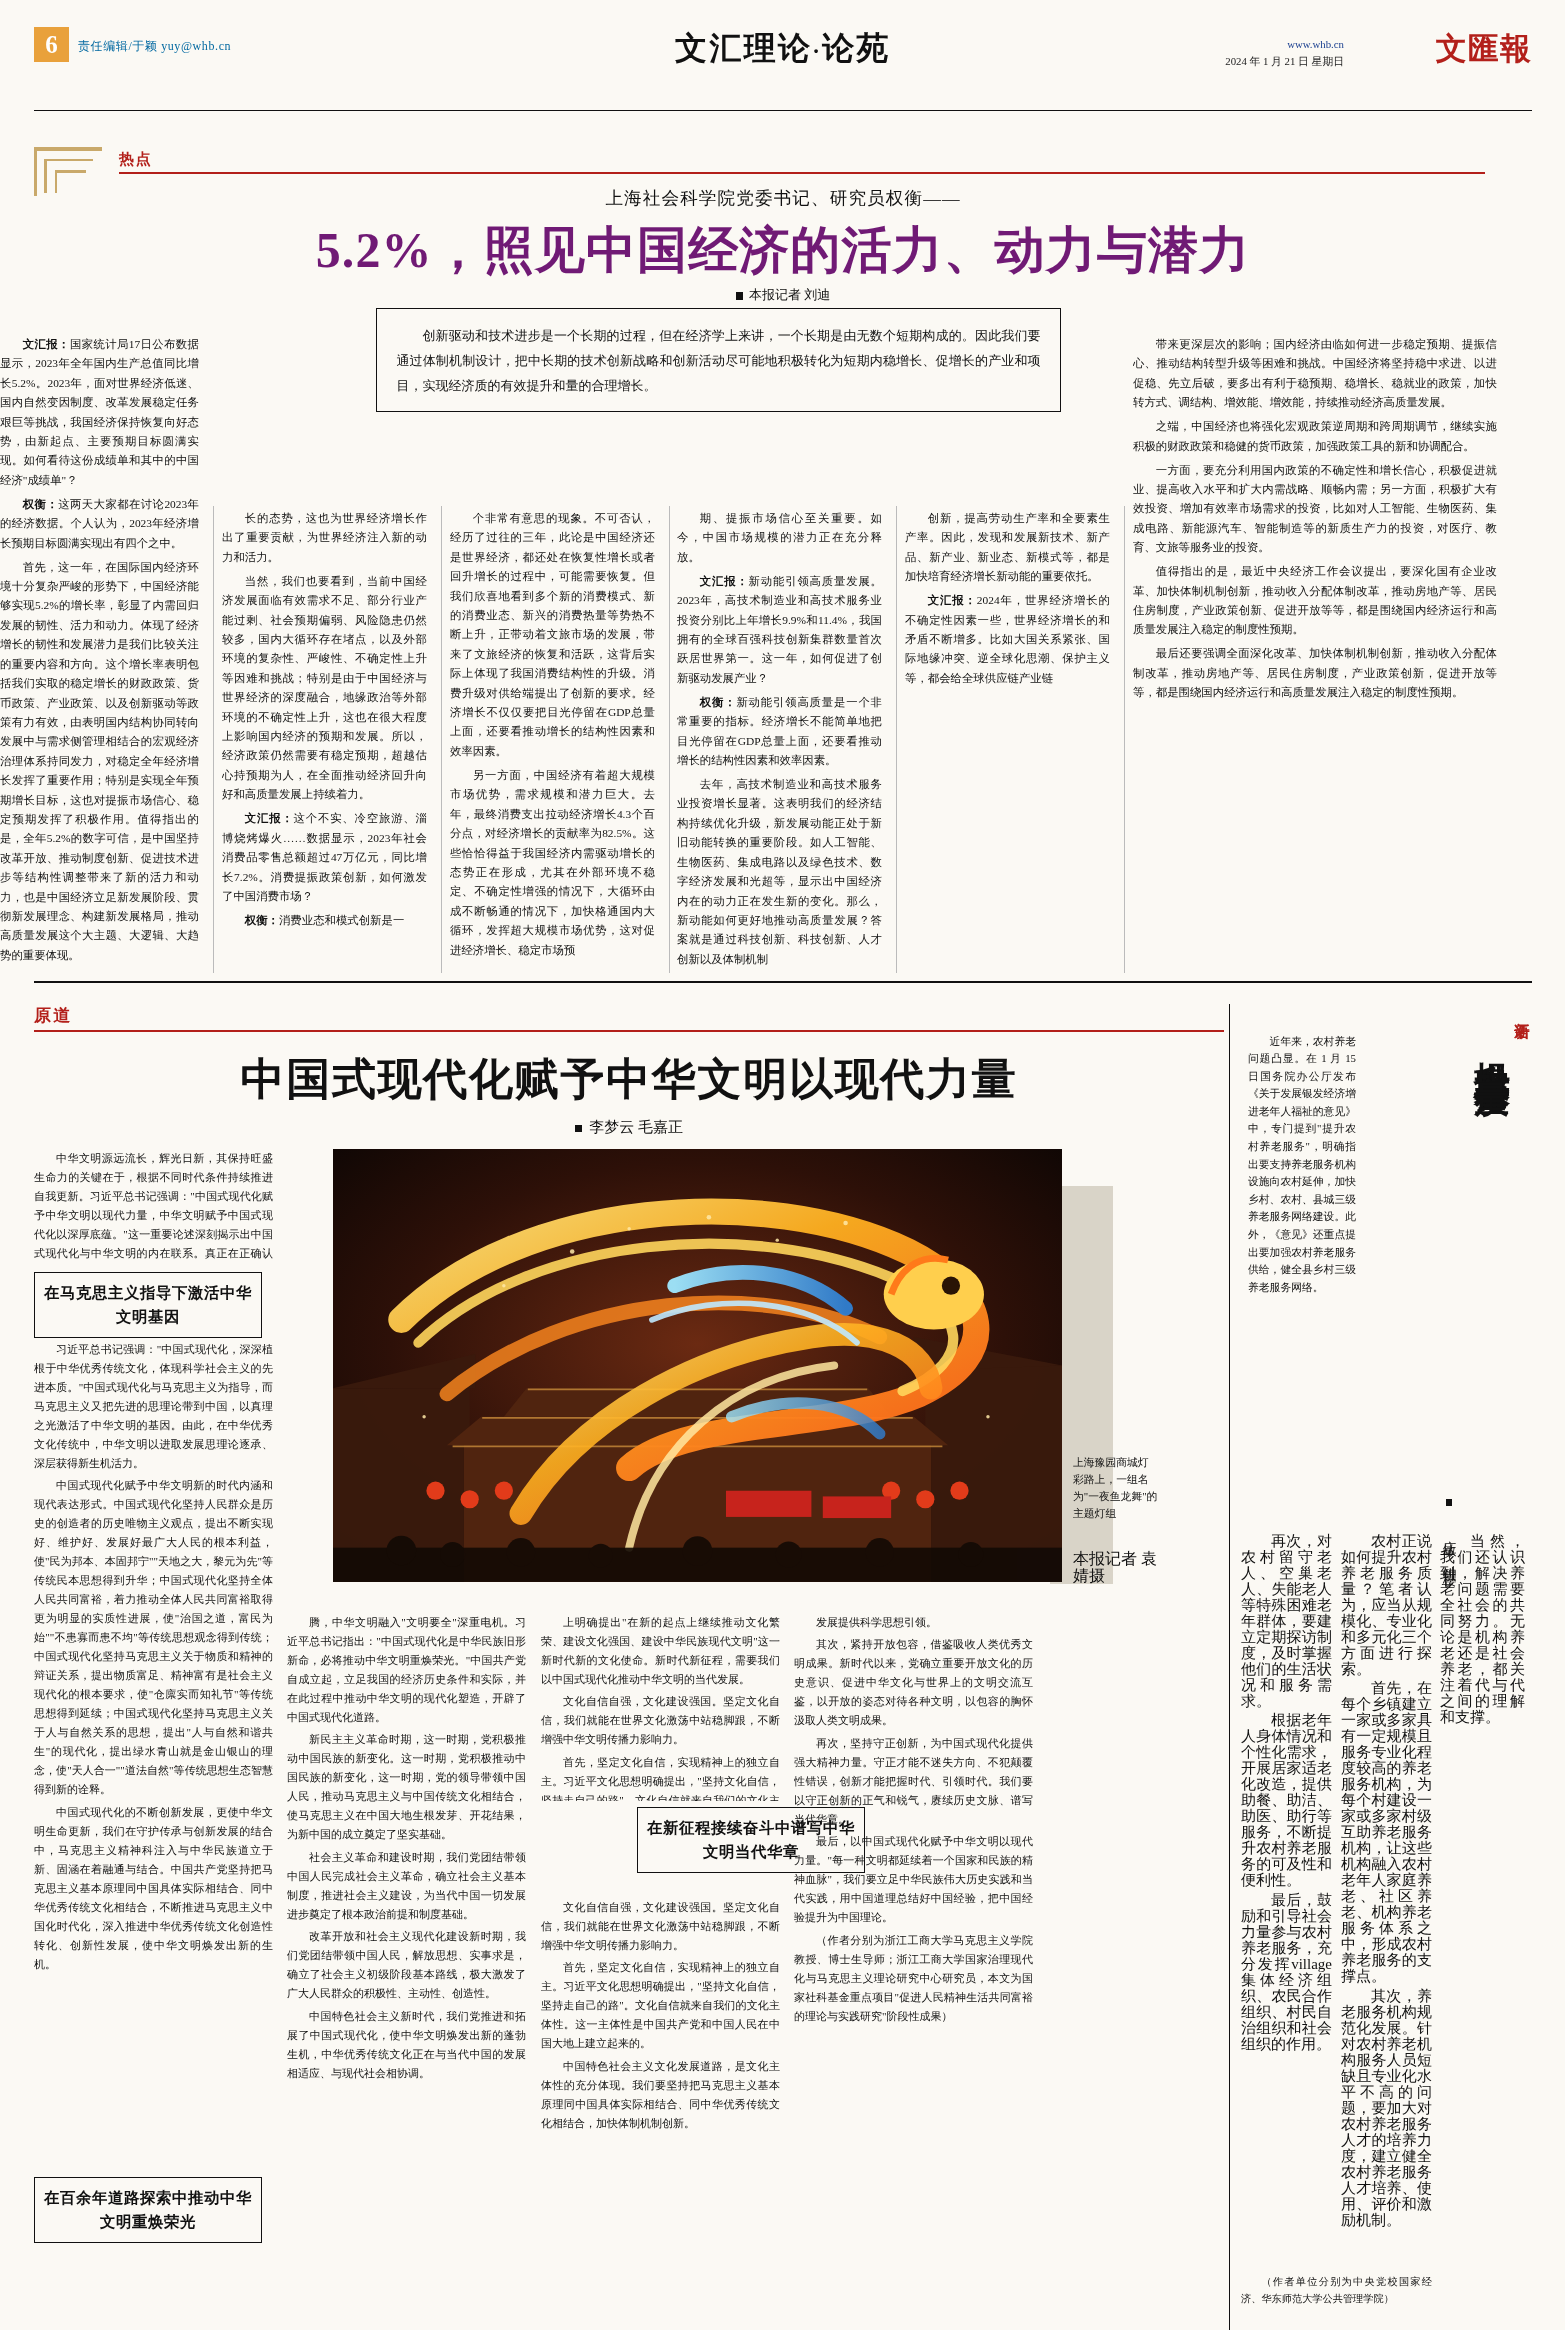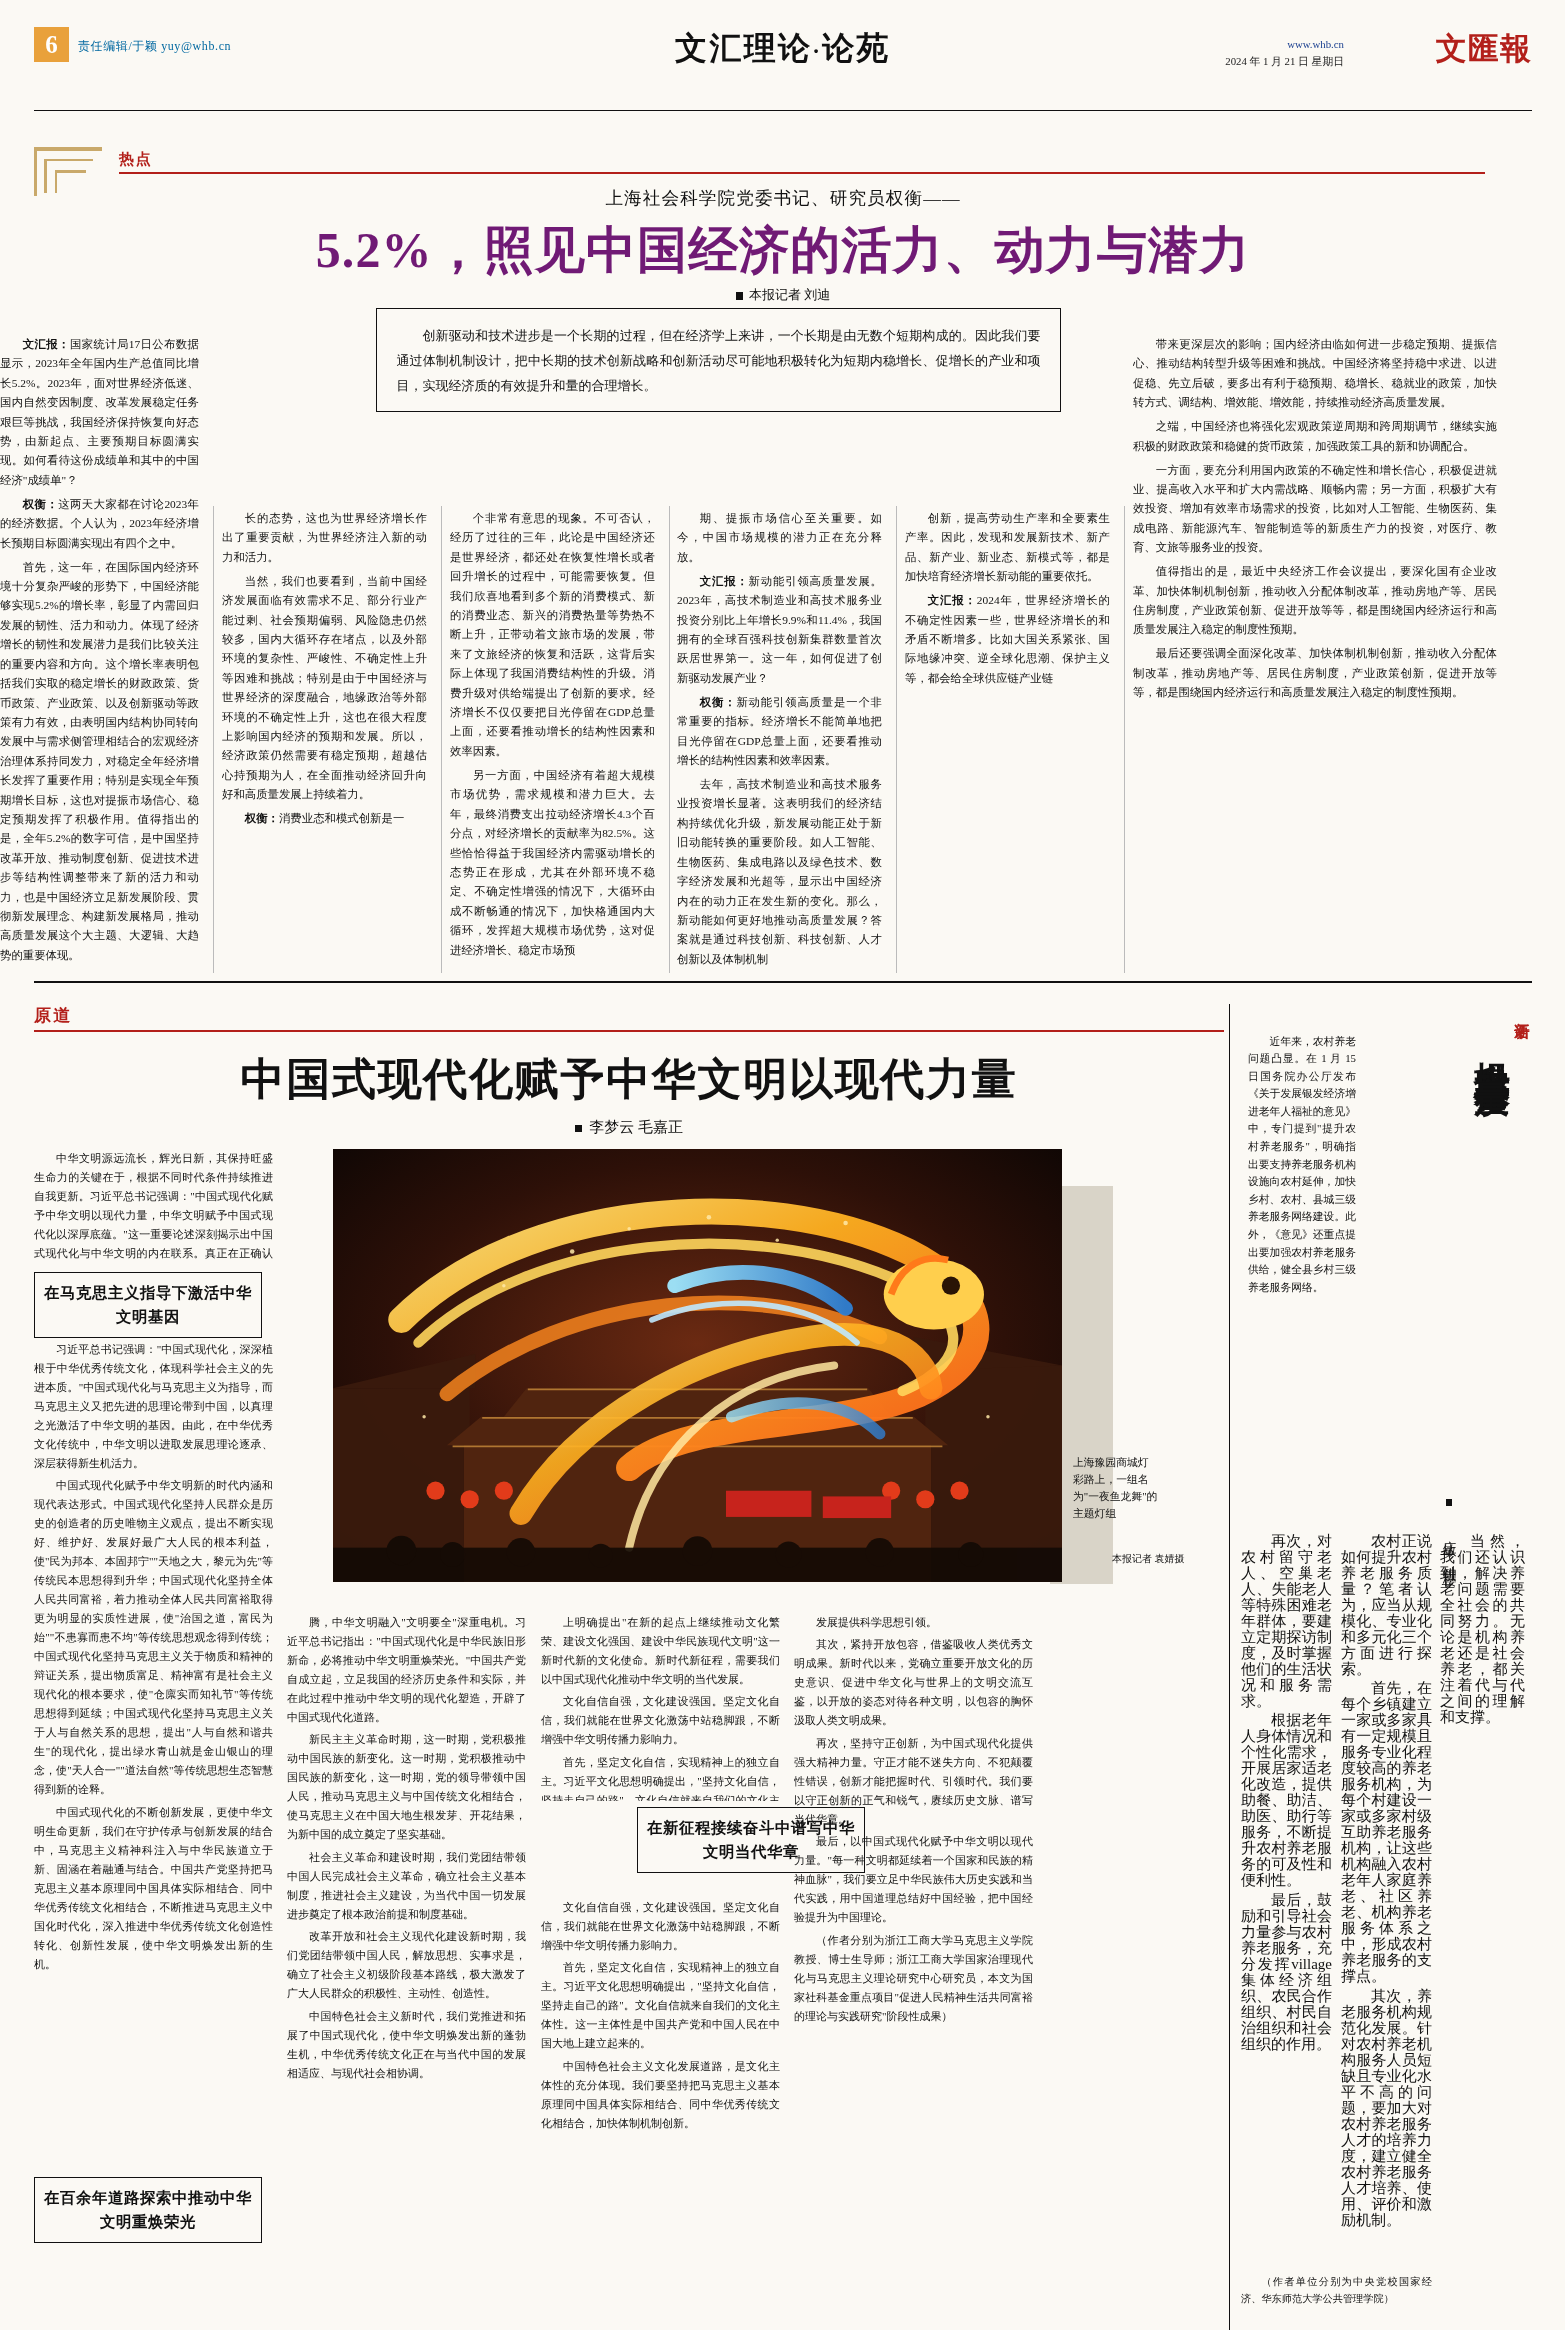--- a/index.html
+++ b/index.html
@@ -55,21 +55,21 @@
 
   .feat-title{position:absolute;left:34px;top:1025px;width:1190px;text-align:center;font-size:44px;font-weight:bold;letter-spacing:1.7px;}
   .feat-byline{position:absolute;left:34px;top:1093px;width:1190px;text-align:center;font-size:15px;}
   .feat-byline .sq{display:inline-block;width:7.4px;height:7.4px;background:#111;margin-right:6.8px;vertical-align:middle;}
 
   .photo{position:absolute;left:333px;top:1124px;width:729px;height:433px;overflow:hidden;
     background:#120a06;}
   .photo-shadow{position:absolute;left:1050px;top:1161px;width:63px;height:398px;background:#d9d4c8;z-index:-1;}
 
   .photo-caption{position:absolute;left:1073px;top:1429px;width:85px;font-size:10.8px;line-height:17px;}
-  .photo-credit{position:absolute;left:1112px;top:1525px;width:85px;font-size:10px;line-height:17px;}
+  .photo-credit{position:absolute;left:1073px;top:1525px;width:85px;font-size:16px;line-height:17px;}
 
   .fcol{position:absolute;font-size:11px;line-height:19px;text-align:justify;}
   .fcol p{margin:0 0 3.4px 0;text-indent:2em;}
 
   .subhead{position:absolute;border:1.1px solid #111;padding:8px 5.7px;box-sizing:border-box;text-align:center;
     font-size:15.4px;font-weight:bold;line-height:24px;letter-spacing:0.6px;}
 
   
   .side{position:absolute;left:1241px;top:979px;width:291px;height:1326px;}
   .side-border{position:absolute;left:1229px;top:979px;width:1.1px;height:1326px;background:#111;}
@@ -129,20 +129,21 @@
   <div class="topcols" id="topcols">
       <div class="tcol" style="left: 0px; top: 0px; width: 199px; height: 637px; overflow: hidden;">
         <p><b class="lbl">文汇报：</b>国家统计局17日公布数据显示，2023年全年国内生产总值同比增长5.2%。2023年，面对世界经济低迷、国内自然变因制度、改革发展稳定任务艰巨等挑战，我国经济保持恢复向好态势，由新起点、主要预期目标圆满实现。如何看待这份成绩单和其中的中国经济"成绩单"？</p>
         <p><b class="lbl">权衡：</b>这两天大家都在讨论2023年的经济数据。个人认为，2023年经济增长预期目标圆满实现出有四个之中。</p>
         <p>首先，这一年，在国际国内经济环境十分复杂严峻的形势下，中国经济能够实现5.2%的增长率，彰显了内需回归发展的韧性、活力和动力。体现了经济增长的韧性和发展潜力是我们比较关注的重要内容和方向。这个增长率表明包括我们实取的稳定增长的财政政策、货币政策、产业政策、以及创新驱动等政策有力有效，由表明国内结构协同转向发展中与需求侧管理相结合的宏观经济治理体系持同发力，对稳定全年经济增长发挥了重要作用；特别是实现全年预期增长目标，这也对提振市场信心、稳定预期发挥了积极作用。值得指出的是，全年5.2%的数字可信，是中国坚持改革开放、推动制度创新、促进技术进步等结构性调整带来了新的活力和动力，也是中国经济立足新发展阶段、贯彻新发展理念、构建新发展格局，推动高质量发展这个大主题、大逻辑、大趋势的重要体现。</p>
         <p>无论与发达国家相比，还是与新兴经济体相较，5.2%的数字非常亮眼。在全球经济增长趋缓的背景下，中国经济增长的韧劲好，稳步健康。</p>
       </div>
       <div class="tcol" style="left: 222px; top: 174px; width: 205px; height: 464px; overflow: hidden;">
         <p>长的态势，这也为世界经济增长作出了重要贡献，为世界经济注入新的动力和活力。</p>
         <p>当然，我们也要看到，当前中国经济发展面临有效需求不足、部分行业产能过剩、社会预期偏弱、风险隐患仍然较多，国内大循环存在堵点，以及外部环境的复杂性、严峻性、不确定性上升等因难和挑战；特别是由于中国经济与世界经济的深度融合，地缘政治等外部环境的不确定性上升，这也在很大程度上影响国内经济的预期和发展。所以，经济政策仍然需要有稳定预期，超越估心持预期为人，在全面推动经济回升向好和高质量发展上持续着力。</p>
+        <p><b class="lbl">文汇报：</b>这个不实、冷空旅游、淄博烧烤爆火……数据显示，2023年社会消费品零售总额超过47万亿元，同比增长7.2%。消费提振政策创新，如何激发了中国消费市场？</p>
         <p><b class="lbl">权衡：</b>消费业态和模式创新是一</p>
       </div>
       <div class="tcol" style="left: 450px; top: 174px; width: 205px; height: 464px; overflow: hidden;">
         <p>个非常有意思的现象。不可否认，经历了过往的三年，此论是中国经济还是世界经济，都还处在恢复性增长或者回升增长的过程中，可能需要恢复。但我们欣喜地看到多个新的消费模式、新的消费业态、新兴的消费热量等势热不断上升，正带动着文旅市场的发展，带来了文旅经济的恢复和活跃，这背后实际上体现了我国消费结构性的升级。消费升级对供给端提出了创新的要求。经济增长不仅仅要把目光停留在GDP总量上面，还要看推动增长的结构性因素和效率因素。</p>
         <p>另一方面，中国经济有着超大规模市场优势，需求规模和潜力巨大。去年，最终消费支出拉动经济增长4.3个百分点，对经济增长的贡献率为82.5%。这些恰恰得益于我国经济内需驱动增长的态势正在形成，尤其在外部环境不稳定、不确定性增强的情况下，大循环由成不断畅通的情况下，加快格通国内大循环，发挥超大规模市场优势，这对促进经济增长、稳定市场预</p>
       </div>
       <div class="tcol" style="left: 677px; top: 174px; width: 205px; height: 464px; overflow: hidden;">
         <p>期、提振市场信心至关重要。如今，中国市场规模的潜力正在充分释放。</p>
         <p><b class="lbl">文汇报：</b>新动能引领高质量发展。2023年，高技术制造业和高技术服务业投资分别比上年增长9.9%和11.4%，我国拥有的全球百强科技创新集群数量首次跃居世界第一。这一年，如何促进了创新驱动发展产业？</p>
         <p><b class="lbl">权衡：</b>新动能引领高质量是一个非常重要的指标。经济增长不能简单地把目光停留在GDP总量上面，还要看推动增长的结构性因素和效率因素。</p>

